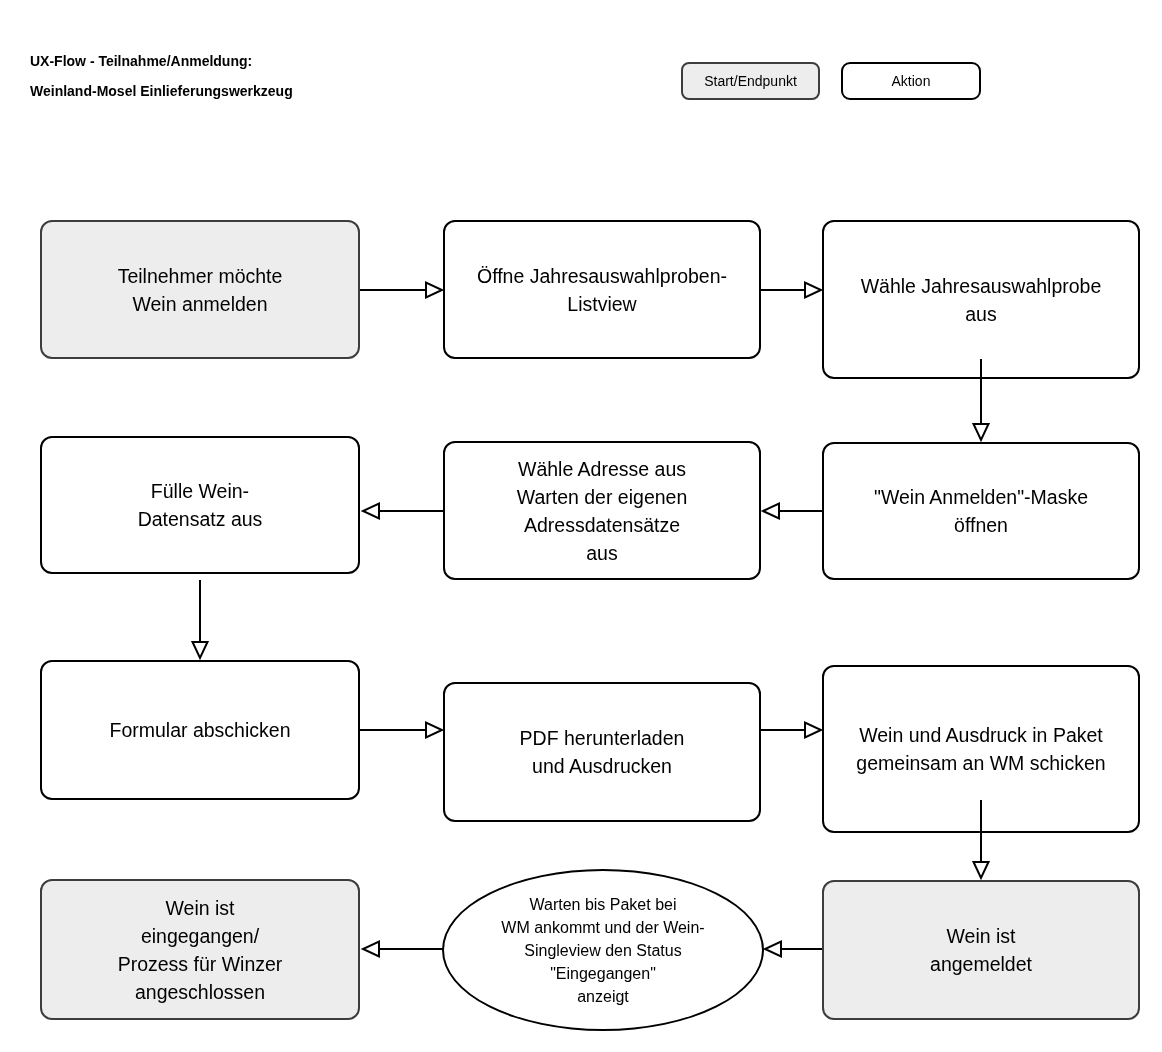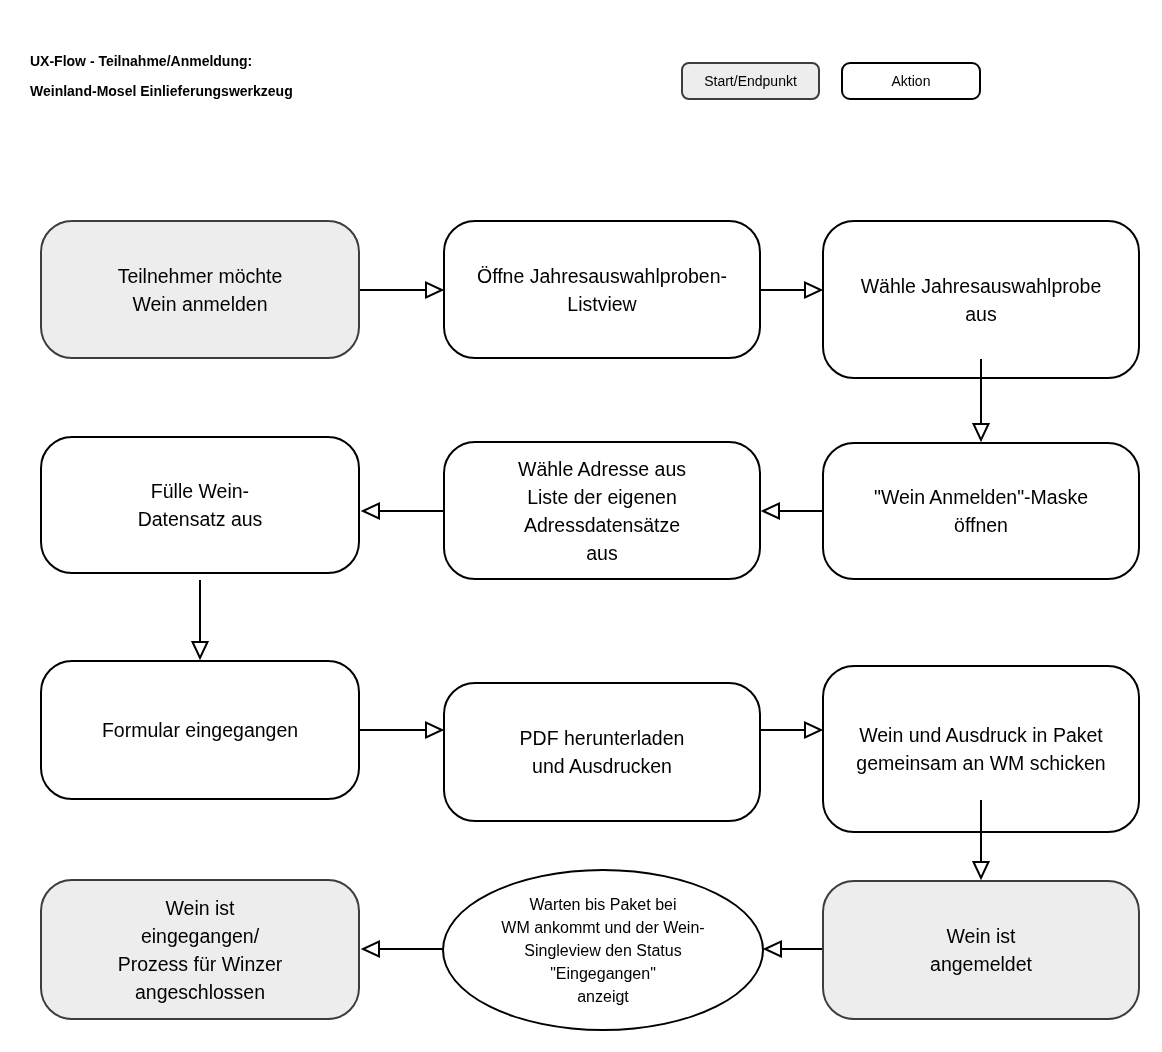--- a/index.html
+++ b/index.html
@@ -48,21 +48,21 @@
   
   .node {
     position:absolute;
     display:flex; align-items:center; justify-content:center;
     text-align:center;
     white-space:pre-line;
     font-size:19.5px;
     line-height:28px;
     background:#ffffff;
     border:2px solid #000000;
-    border-radius:32px;
+    border-radius:12px;
     padding:6px 6px;
   }
   .node.start-end {
     background:#ededed;
     border:2.5px solid #3d3d3d;
   }
   .node.wait {
     border-radius:50%;
     font-size:16px;
     line-height:23px;
@@ -98,28 +98,28 @@
   <div class="node" style="left:443px; top:220px; width:318px; height:139px;">Öffne Jahresauswahlproben-
 Listview</div>
 
   <div class="node" style="left:822px; top:220px; width:318px; height:159px;">Wähle Jahresauswahlprobe
 aus</div>
 
   <div class="node" style="left:40px; top:436px; width:320px; height:138px;">Fülle Wein-
 Datensatz aus</div>
 
   <div class="node" style="left:443px; top:441px; width:318px; height:139px;">Wähle Adresse aus
-Liste der eigenen
+Warten der eigenen
 Adressdatensätze
 aus</div>
 
   <div class="node" style="left:822px; top:442px; width:318px; height:138px;">"Wein Anmelden"-Maske
 öffnen</div>
 
-  <div class="node" style="left:40px; top:660px; width:320px; height:140px;">Formular eingegangen</div>
+  <div class="node" style="left:40px; top:660px; width:320px; height:140px;">Formular abschicken</div>
 
   <div class="node" style="left:443px; top:660px; width:318px; height:140px;margin-top:22px;">PDF herunterladen
 und Ausdrucken</div>
 
   <div class="node" style="left:822px; top:665px; width:318px; height:168px;">Wein und Ausdruck in Paket
 gemeinsam an WM schicken</div>
 
   <div class="node start-end" style="left:40px; top:879px; width:320px; height:141px;">Wein ist
 eingegangen/
 Prozess für Winzer

